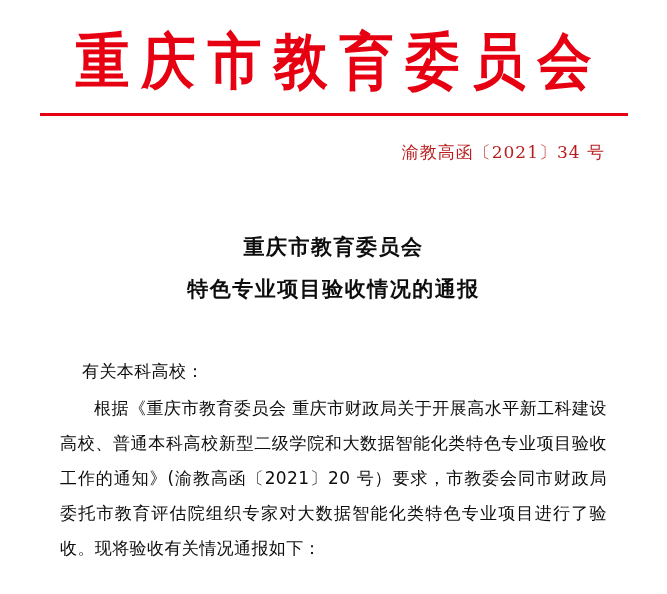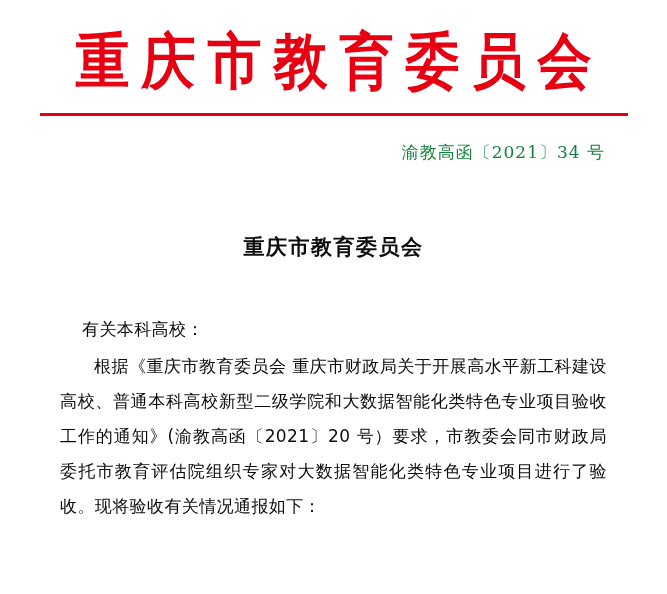--- a/index.html
+++ b/index.html
@@ -46,21 +46,21 @@
     background: #e60012;
   }
 
   
   .doc-number {
     margin-top: 25px;
     padding-right: 62px;
     text-align: right;
     font-family: "DejaVu Serif", serif;
     font-size: 17px;
-    color: #15803d;
+    color: #b91c1c;
     letter-spacing: 1px;
   }
 
   
   .doc-title {
     margin-top: 62px;
     text-align: center;
     font-family: "DejaVu Sans", sans-serif;
     font-weight: bold;
     font-size: 21px;
@@ -100,20 +100,21 @@
 
   <div class="letterhead">
     <div class="letterhead-title">重庆市教育委员会</div>
     <div class="letterhead-rule"></div>
   </div>
 
   <div class="doc-number">渝教高函〔2021〕34 号</div>
 
   <div class="doc-title">
     <div>重庆市教育委员会</div>
+    <div>特色专业项目验收情况的通报</div>
   </div>
 
   <div class="body-text">
     <div class="salutation">有关本科高校：</div>
     <div class="para">根据《重庆市教育委员会 重庆市财政局关于开展高水平新工科建设高校、普通本科高校新型二级学院和大数据智能化类特色专业项目验收工作的通知》(渝教高函〔2021〕20 号）要求，市教委会同市财政局委托市教育评估院组织专家对大数据智能化类特色专业项目进行了验收。现将验收有关情况通报如下：</div>
   </div>
 
 </div>
 
 </body></html>

